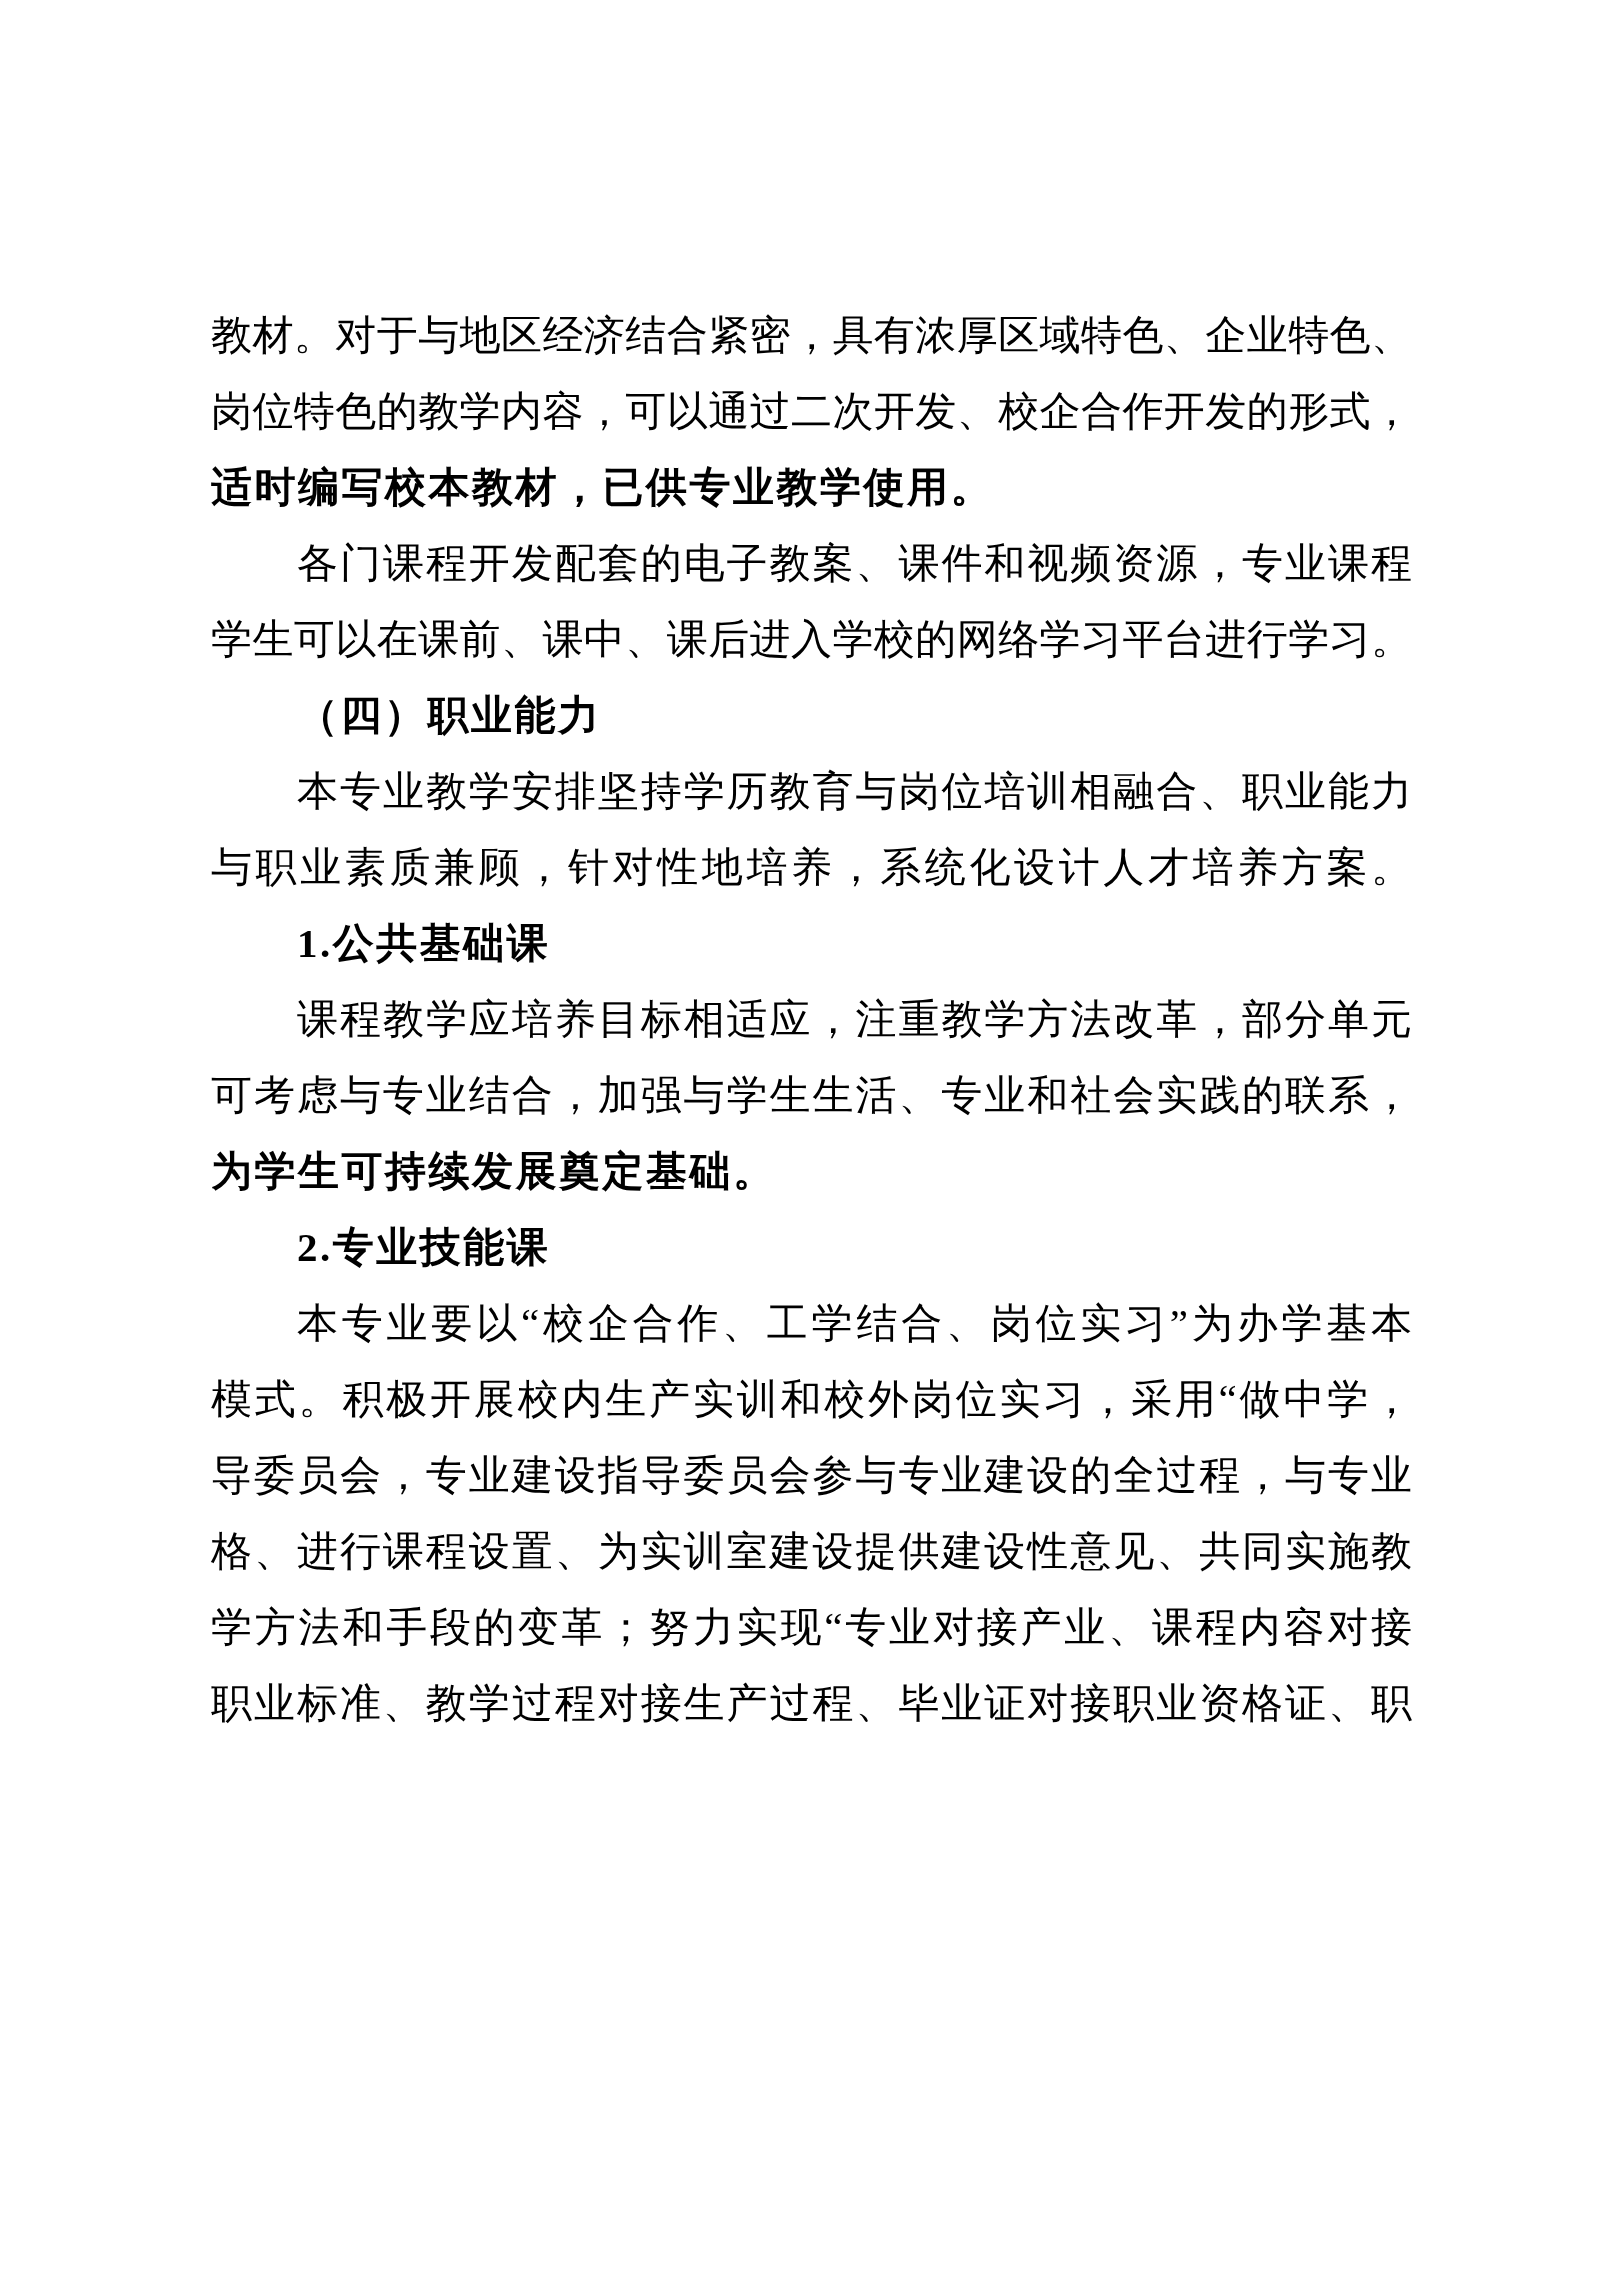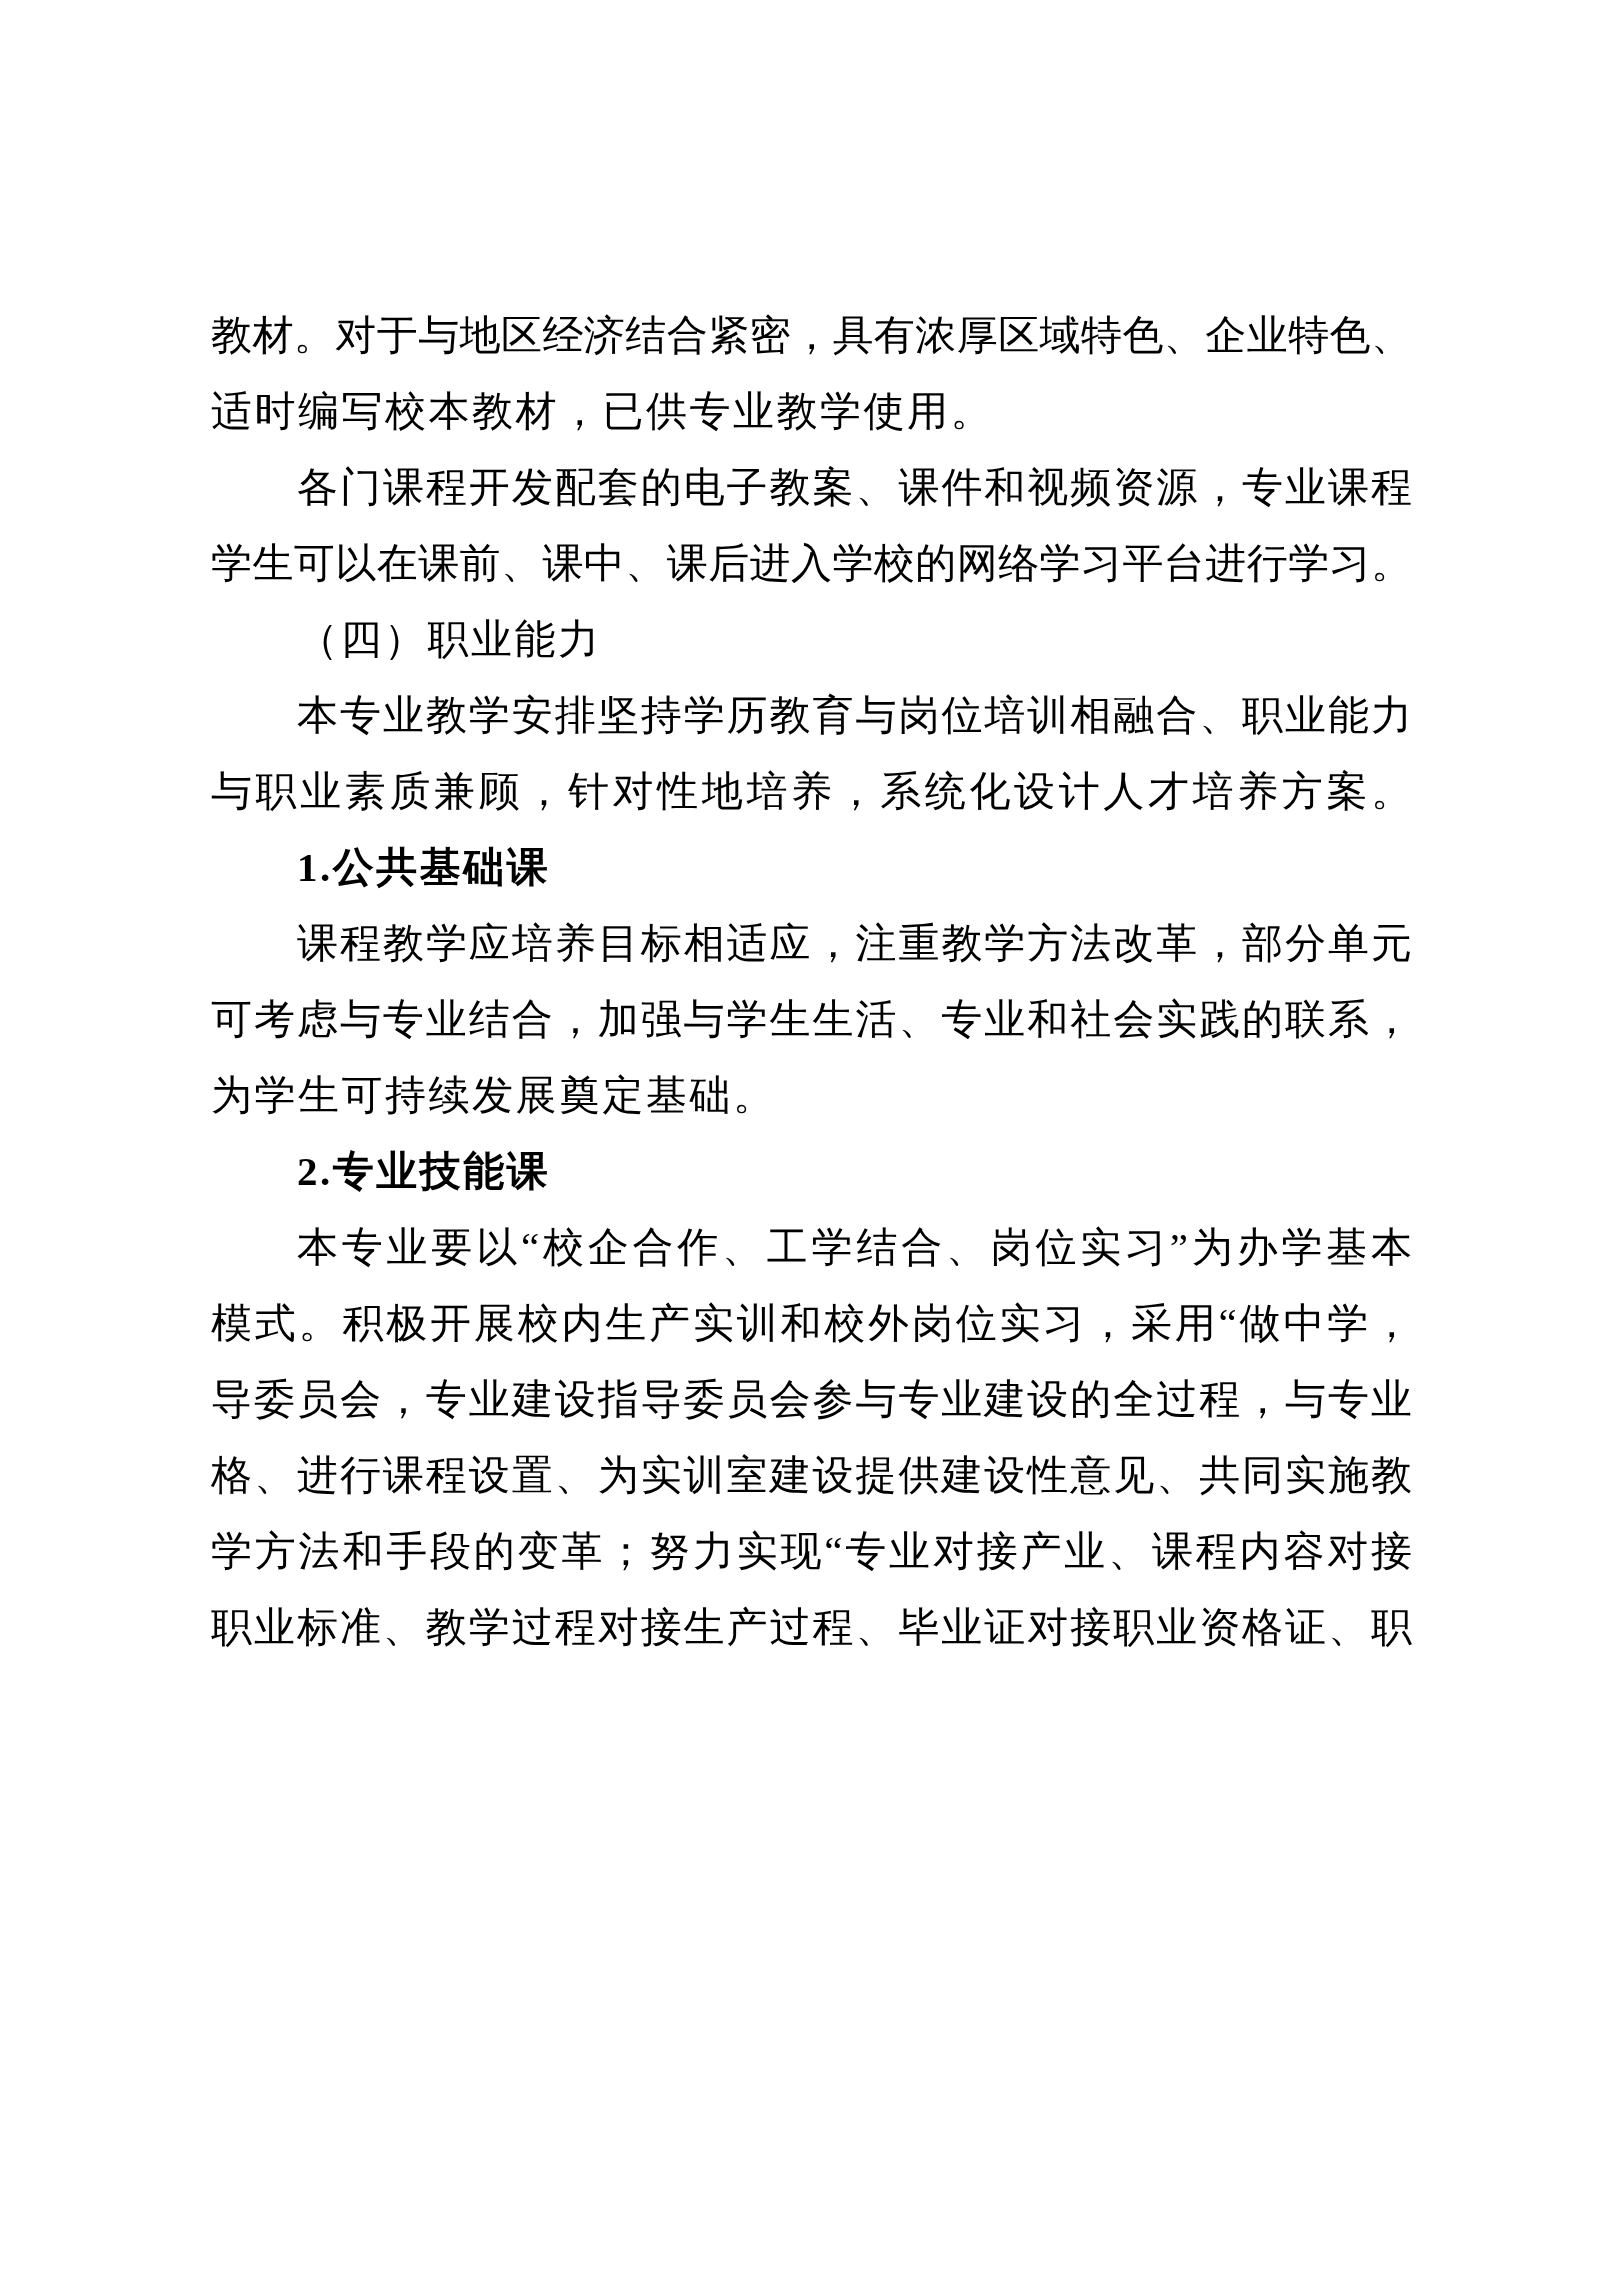--- a/index.html
+++ b/index.html
@@ -33,35 +33,37 @@
   
   .justify {
     text-align: justify;
     text-align-last: justify;
   }
   
   .short {
     text-align: left;
     letter-spacing: 2.5px;
     white-space: nowrap;
+    font-weight: bold;
   }
   
   .indent {
     text-indent: 86px;
   }
   .bold {
     font-weight: bold;
   }
 </style>
 </head>
 <body>
 
 <div class="page">
   <div class="text-block">
     <div class="line justify">教材。对于与地区经济结合紧密，具有浓厚区域特色、企业特色、</div>
+    <div class="line justify">岗位特色的教学内容，可以通过二次开发、校企合作开发的形式，</div>
     <div class="line short">适时编写校本教材，已供专业教学使用。</div>
     <div class="line justify indent">各门课程开发配套的电子教案、课件和视频资源，专业课程</div>
     <div class="line justify">学生可以在课前、课中、课后进入学校的网络学习平台进行学习。</div>
     <div class="line short indent">（四）职业能力</div>
     <div class="line justify indent">本专业教学安排坚持学历教育与岗位培训相融合、职业能力</div>
     <div class="line justify">与职业素质兼顾，针对性地培养，系统化设计人才培养方案。</div>
     <div class="line short indent bold">1.公共基础课</div>
     <div class="line justify indent">课程教学应培养目标相适应，注重教学方法改革，部分单元</div>
     <div class="line justify">可考虑与专业结合，加强与学生生活、专业和社会实践的联系，</div>
     <div class="line short">为学生可持续发展奠定基础。</div>

